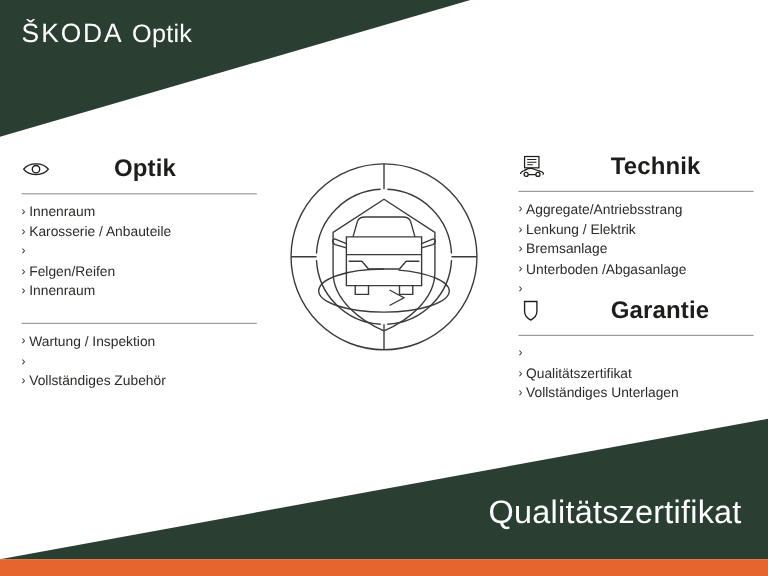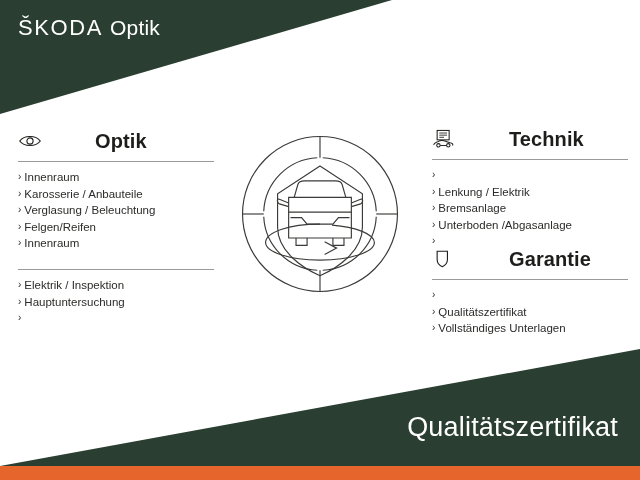--- a/index.html
+++ b/index.html
@@ -145,46 +145,45 @@
       <li>
           <span class="chev">›</span>
           <span>Innenraum</span>
         </li>
       <li>
           <span class="chev">›</span>
           <span>Karosserie / Anbauteile</span>
         </li>
       <li>
           <span class="chev">›</span>
-          <span>Verglasung / Beleuchtung</span>
         </li>
       <li>
           <span class="chev">›</span>
           <span>Felgen/Reifen</span>
         </li>
       <li>
           <span class="chev">›</span>
           <span>Innenraum</span>
         </li>
     </ul>
   </div>
 
   <div class="col col-left sec-wartung">
     <div class="sec-rule"></div>
     <ul class="sec-list">
       <li>
           <span class="chev">›</span>
-          <span>Elektrik / Inspektion</span>
-        </li>
-      <li>
-          <span class="chev">›</span>
-          <span>Hauptuntersuchung</span>
-        </li>
-      <li>
-          <span class="chev">›</span>
+          <span>Wartung / Inspektion</span>
+        </li>
+      <li>
+          <span class="chev">›</span>
+        </li>
+      <li>
+          <span class="chev">›</span>
+          <span>Vollständiges Zubehör</span>
         </li>
     </ul>
   </div>
 
   <div class="col col-right sec-technik">
     <div class="sec-head">
       <svg class="sec-icon" viewBox="0 0 28 24">
         <rect x="6" y="2" width="14" height="11" fill="none" stroke="#1d1d1b" stroke-width="1.2"></rect>
         <line x1="8.5" y1="5" x2="17.5" y2="5" stroke="#1d1d1b" stroke-width="1"></line>
         <line x1="8.5" y1="7.5" x2="17.5" y2="7.5" stroke="#1d1d1b" stroke-width="1"></line>
@@ -193,20 +192,21 @@
         <circle cx="7.5" cy="19.4" r="2" fill="#ffffff" stroke="#1d1d1b" stroke-width="1.2"></circle>
         <circle cx="19" cy="19.4" r="2" fill="#ffffff" stroke="#1d1d1b" stroke-width="1.2"></circle>
         <line x1="9.6" y1="19.6" x2="16.9" y2="19.6" stroke="#1d1d1b" stroke-width="1.1"></line>
       </svg>
       <span class="sec-title">Technik</span>
     </div>
     <div class="sec-rule"></div>
     <ul class="sec-list">
       <li>
           <span class="chev">›</span>
+          <span>Aggregate/Antriebsstrang</span>
         </li>
       <li>
           <span class="chev">›</span>
           <span>Lenkung / Elektrik</span>
         </li>
       <li>
           <span class="chev">›</span>
           <span>Bremsanlage</span>
         </li>
       <li>

